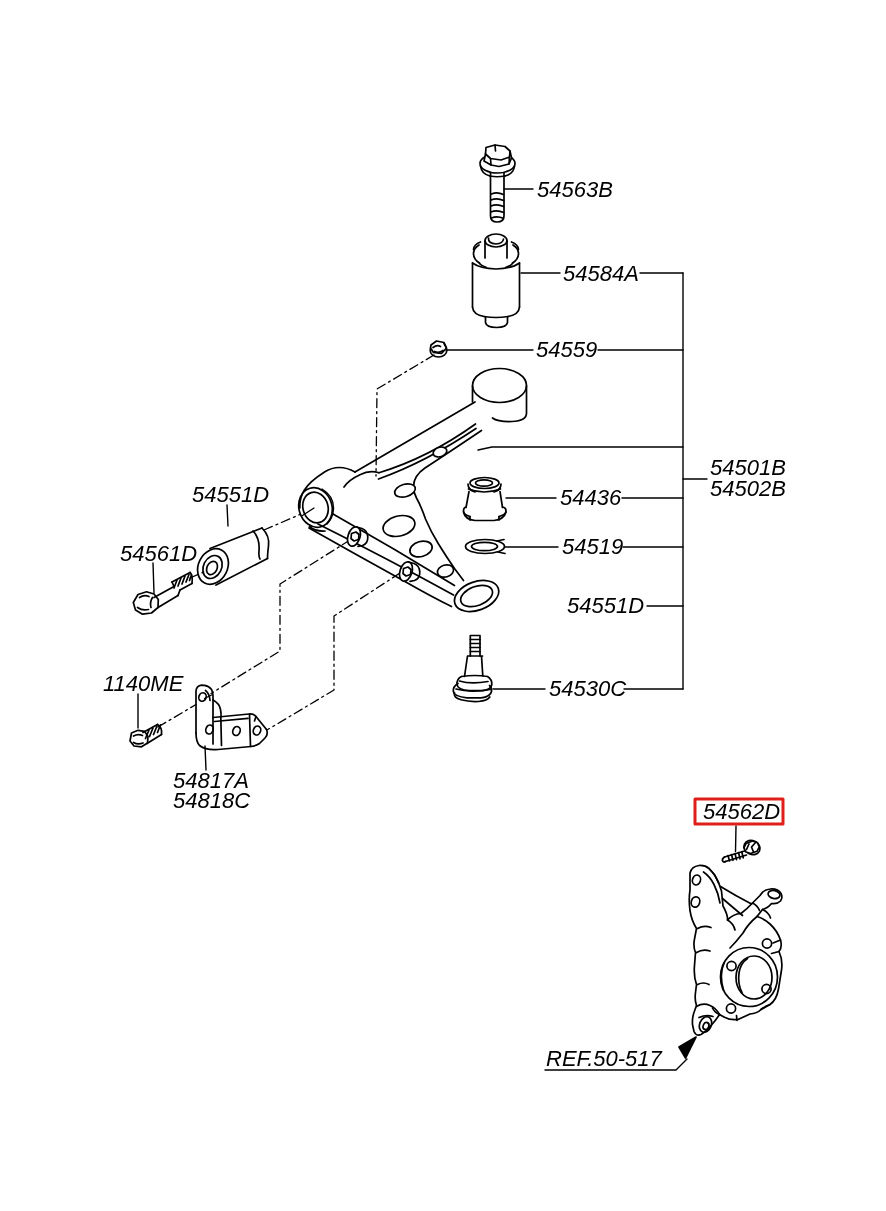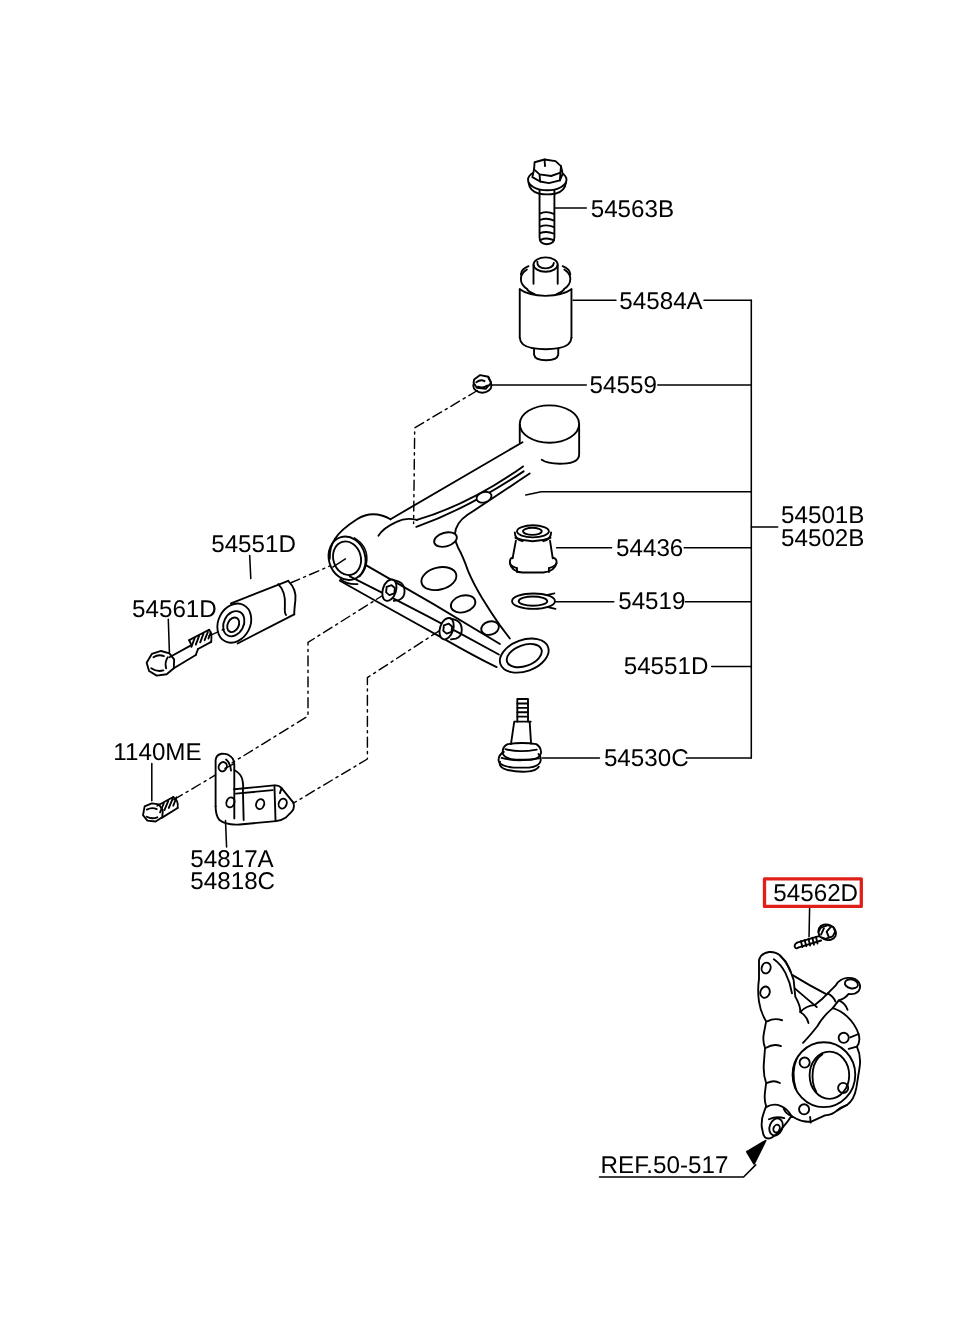--- a/index.html
+++ b/index.html
@@ -1,16 +1,16 @@
 <!DOCTYPE html>
 <html><head>
 <meta charset="utf-8">
 <style>
   html,body{margin:0;padding:0;background:#ffffff;}
-  #page{position:relative;width:794px;height:1211px;background:#ffffff;overflow:hidden;}
+  #page{position:relative;width:794px;height:1211px;background:#ffffff;overflow:hidden;font-style:italic;}
   svg{position:absolute;left:0;top:0;}
   text{font-family:"Liberation Sans", sans-serif;font-size:22px;fill:#000000;}
 </style>
 </head>
 <body>
 <div id="page">
 <svg width="886" height="1211" viewBox="0 0 886 1211">
 <g fill="none" stroke="#000" stroke-width="1.7" stroke-linecap="round" stroke-linejoin="round">
 
 <g id="leaders" stroke-width="1.4">

